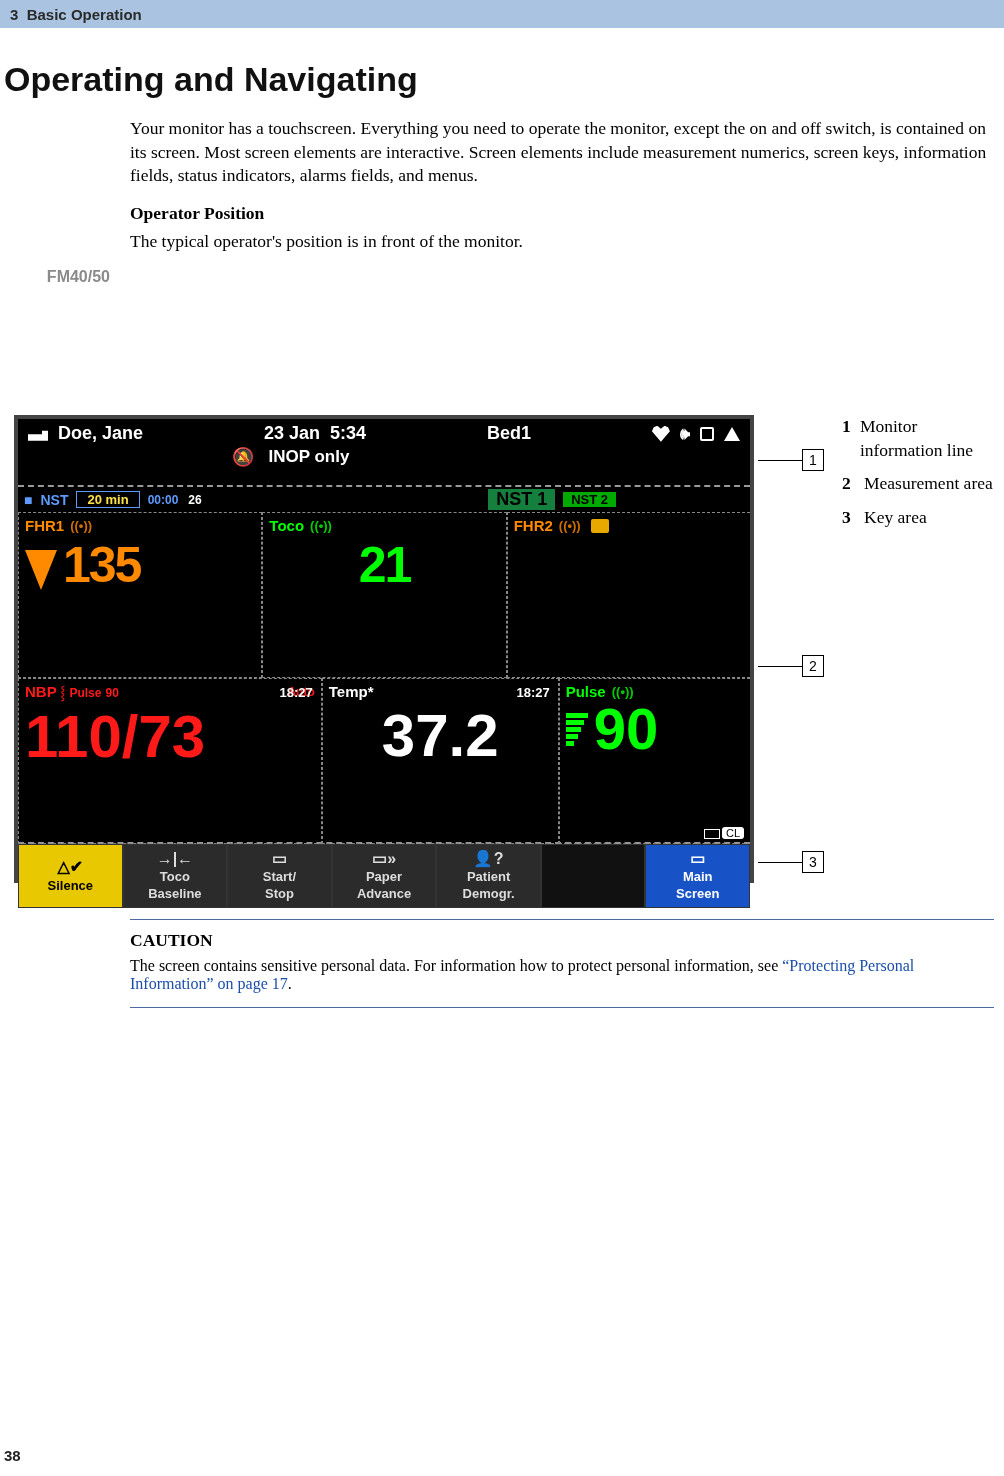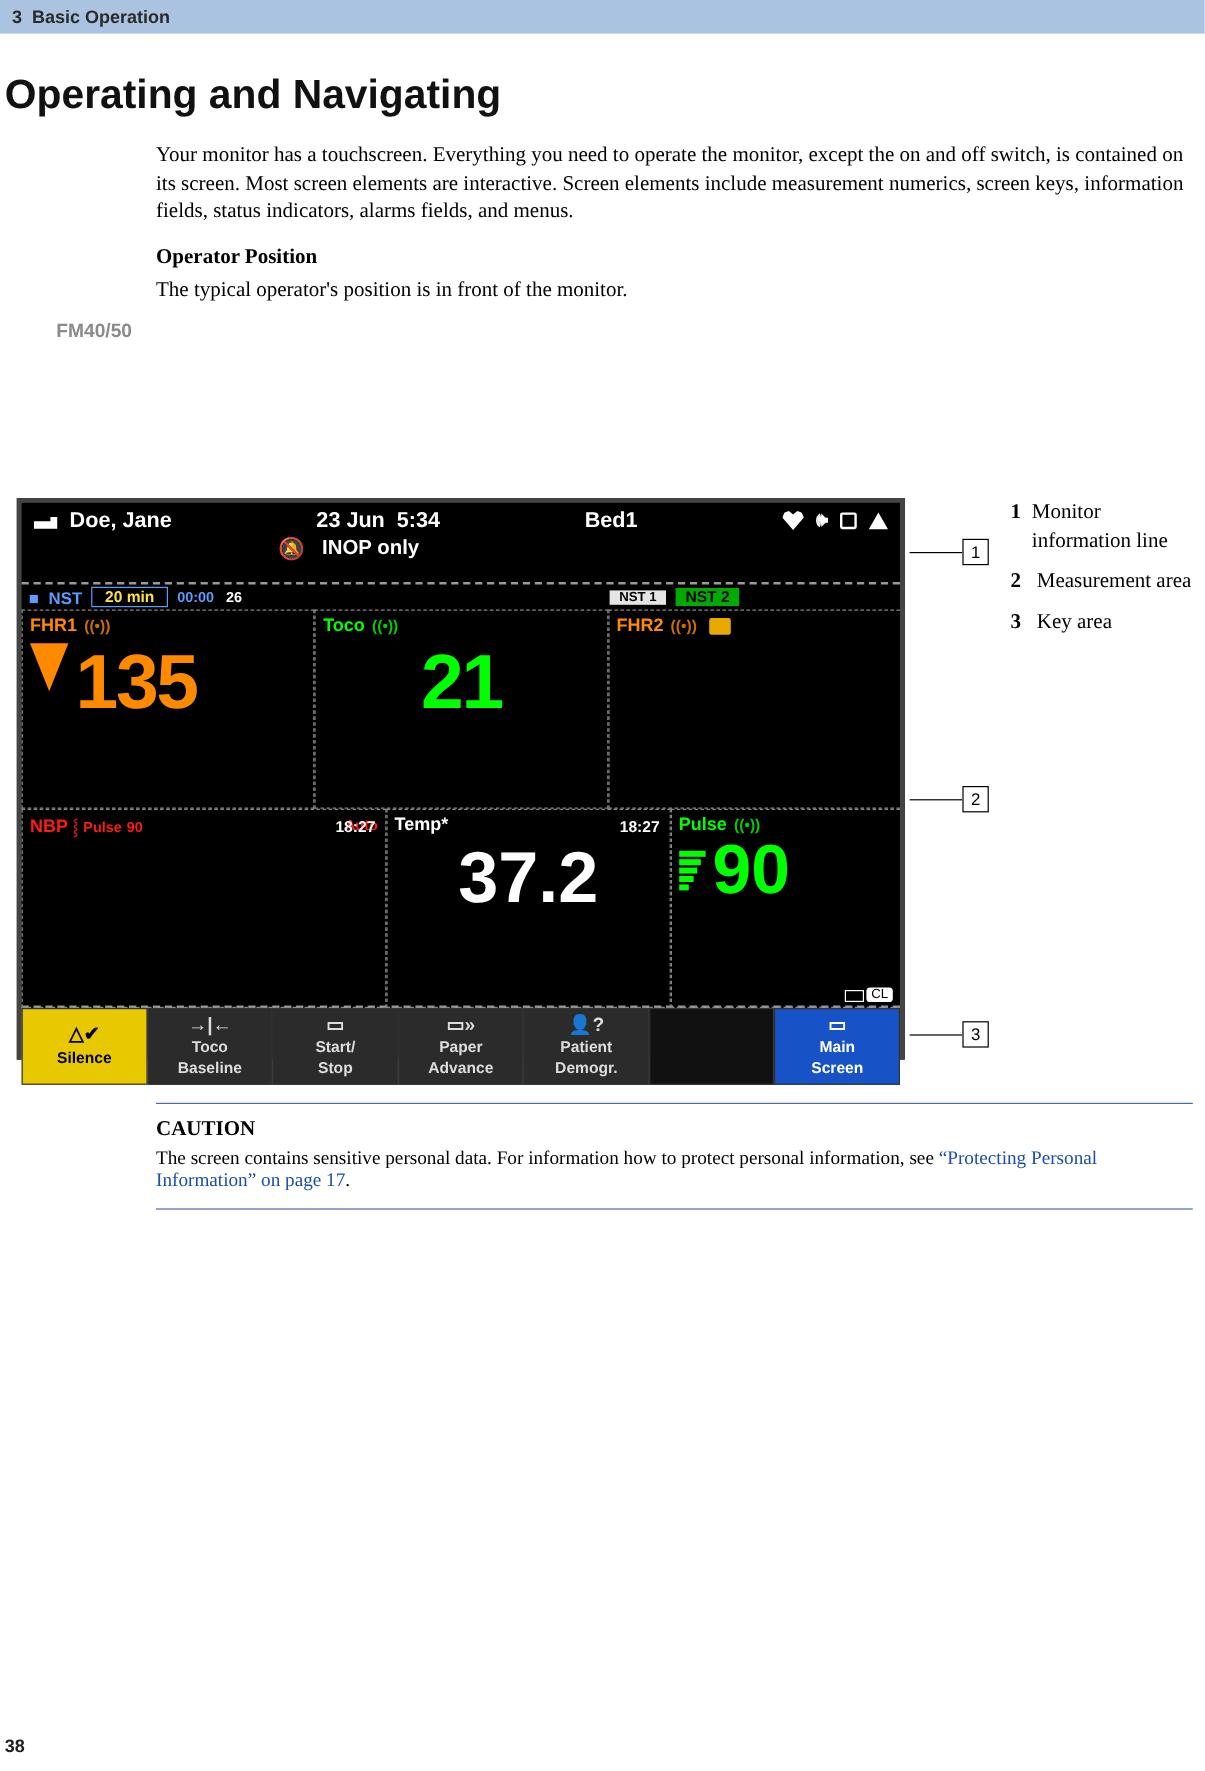--- a/index.html
+++ b/index.html
@@ -116,41 +116,41 @@
   }
   .crossed-bell { font-size:18px; color:#fff;}
   .nst-row {
     display:flex; align-items:center; gap:8px; padding: 2px 6px;
     font-size:14px; font-weight:bold;
   }
   .nst-label { color:#5d9bff; }
   .box-blue { border:1px solid #5d9bff; color:#fde047; padding:0 10px; font-size:13px;}
   .timer { color:#5d9bff; font-size:12px;}
   .timer-count { color:#fff; background:transparent; font-size:12px; margin-left:2px;}
-  .nst1 { background:#e5e5e5; color:#000; padding:0 8px; font-size:11px;}
+  .nst1 { background:#15803d; color:#000; padding:0 8px; font-size:18px;}
   .nst2 { background:#0a0; color:#000; padding:0 8px; font-size:13px;}
 
   .measure-area {
     position: relative;
     height: 332px;
     border-bottom: 2px dashed #999;
   }
   .meas-row { display:flex; height:166px; }
   .meas-cell {
     flex:1; border:1px dashed #888; position:relative; padding:4px 6px;
     display:flex; flex-direction:column;
   }
   .meas-cell:last-child { border-right: none; }
   .meas-label { font-size:15px; font-weight:bold; display:flex; align-items:center; gap:6px;}
   .orange { color:#ff8a00;}
   .green { color:#0f0;}
   .red { color:#ff1a1a;}
   .white { color:#fff;}
   .signal-icon { font-size:13px; opacity:.8;}
-  .big-num { font-size:64px; font-weight:bold; line-height:1; margin-top:6px; letter-spacing:-2px; display:flex; align-items:flex-start;}
+  .big-num { font-size:50px; font-weight:bold; line-height:1; margin-top:6px; letter-spacing:-2px; display:flex; align-items:flex-end;}
   .mid-num { font-size:60px; font-weight:bold; line-height:1; margin-top:6px;}
   .sm-num { font-size:58px; font-weight:bold; line-height:1;}
   .tri-dn {
     width:0;height:0;border-left:16px solid transparent;border-right:16px solid transparent;
     border-top:40px solid currentColor; display:inline-block; margin-right:6px; vertical-align:middle;
   }
   .bars {
     display:inline-flex; flex-direction:column-reverse; gap:2px; margin-right:6px; width:22px;
   }
   .bars span { height:5px; background: currentColor; }
@@ -244,21 +244,21 @@
 
   <div class="figure-row">
     <div class="figure-wrap">
       <div class="monitor">
 
         <div class="info-line">
           <div class="info-top">
             <span class="bed-icon"></span>
             <span>Doe, Jane</span>
             <span class="spacer"></span>
-            <span>23 Jun</span>
+            <span>23 Jan</span>
             <span>5:34</span>
             <span class="spacer"></span>
             <span>Bed1</span>
             <span class="spacer"></span>
             <span class="heart-icon"></span>
             <span class="bell-off">🕪</span>
             <span class="profile-icon"></span>
             <span class="triangle"></span>
           </div>
           <div class="info-second">
@@ -314,20 +314,21 @@
               <div class="meas-label red" style="justify-content:space-between;">
                 <span>
                   <span>NBP</span>
                   <span class="signal-icon">⸾</span>
                   <span class="small-label">Pulse</span>
                   <span class="small-label">90</span>
                 </span>
                 <span class="small-label">Auto</span>
                 <span class="sub-right white">18:27</span>
               </div>
+              <div class="mid-num red">110/73</div>
             </div>
             <div class="meas-cell">
               <div class="meas-label white" style="justify-content:space-between;">
                 <span>Temp*</span>
                 <span class="sub-right white">18:27</span>
               </div>
               <div class="mid-num white" style="text-align:center;">37.2</div>
             </div>
             <div class="meas-cell" style="flex:.8;">
               <div class="meas-label green">

